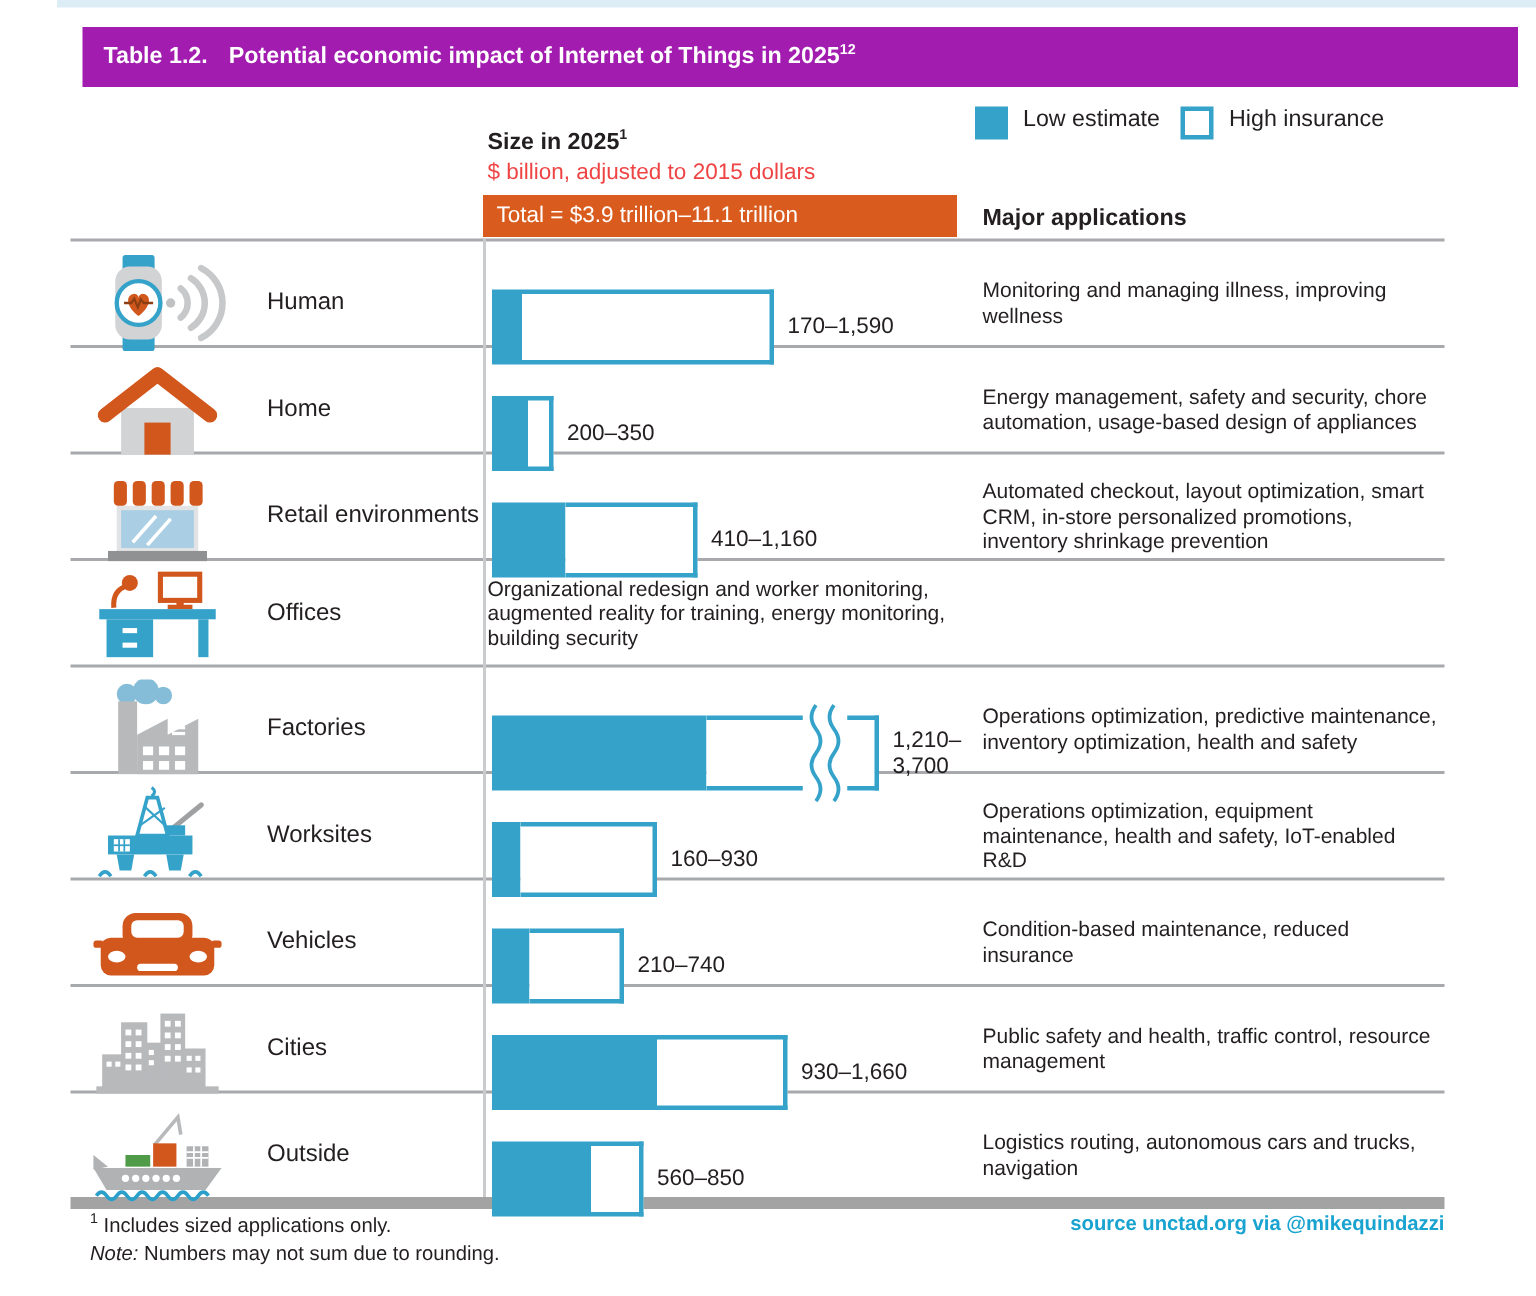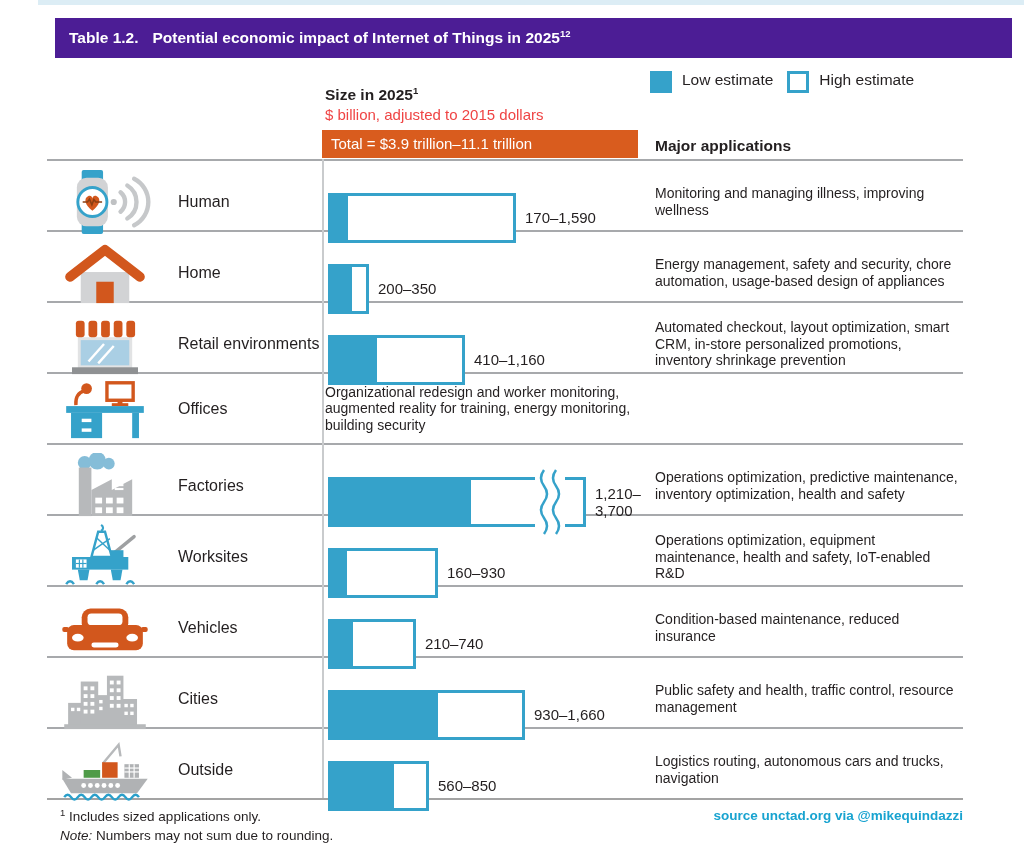--- a/index.html
+++ b/index.html
@@ -1,33 +1,33 @@
 <!DOCTYPE html>
 <html><head>
 <meta charset="utf-8">
 <style>
   html,body{margin:0;padding:0;background:#fff;}
   body{font-family:"Liberation Sans",sans-serif;color:#231f20;}
   .page{position:relative;width:1024px;height:864px;background:#fff;overflow:hidden;}
   .top-strip{position:absolute;left:38px;top:0;right:0;height:5px;background:#dcedf5;}
-  .band{position:absolute;left:55px;top:18px;width:957px;height:40px;background:#4c1d95;color:#fff;
+  .band{position:absolute;left:55px;top:18px;width:957px;height:40px;background:#a21caf;color:#fff;
         font-weight:bold;font-size:15.5px;line-height:40px;padding-left:14px;box-sizing:border-box;}
   .band .band-label{margin-right:14px;}
   sup{font-size:9.5px;vertical-align:super;line-height:0;}
   .legend{position:absolute;left:650px;top:71px;display:flex;align-items:flex-start;font-size:15.5px;}
   .swatch{width:22px;height:22px;flex:0 0 auto;}
   .swatch.low{background:#35a2ca;margin-right:10px;}
   .swatch.high{background:#fff;border:3px solid #35a2ca;box-sizing:border-box;margin:0 10px 0 14px;}
   .size-title{position:absolute;left:325px;top:86px;font-weight:bold;font-size:15.5px;}
   .size-sub{position:absolute;left:325px;top:106px;font-size:15px;color:#ef4444;}
   .total-bar{position:absolute;left:322px;top:130px;width:316px;height:28px;background:#d95c1e;color:#fff;
              font-size:15px;line-height:28px;padding-left:9px;box-sizing:border-box;}
   .apps-head{position:absolute;left:655px;top:137px;font-weight:bold;font-size:15.5px;}
   .vline{position:absolute;left:322px;top:159px;width:2px;height:639px;background:#c9cbcd;}
-  .rows{position:absolute;left:47px;top:159px;width:916px;border-bottom:2px solid #a3a3a3;}
+  .rows{position:absolute;left:47px;top:159px;width:916px;border-bottom:8px solid #a3a3a3;}
   .row{display:grid;grid-template-columns:115px 163px 330px 308px;height:71px;border-top:2px solid #a7a9ac;box-sizing:border-box;}
   .cell{display:flex;align-items:center;}
   .icon-cell{justify-content:center;}
   .label-cell{padding-left:16px;font-size:16px;}
   .bar-cell{padding-left:3px;margin-top:32px;}
   .bar-assembly{display:flex;align-items:center;position:relative;}
   .bar-low{height:50px;background:#35a2ca;flex:0 0 auto;}
   .bar-high{height:50px;background:#fff;border:3px solid #35a2ca;border-left:none;box-sizing:border-box;flex:0 0 auto;}
   .bar-label{margin-left:9px;font-size:15px;line-height:1.15;white-space:pre-line;}
   .bar-break{position:absolute;top:-8px;width:30px;height:66px;}
@@ -43,21 +43,21 @@
   <div class="top-strip"></div>
 
   <div class="band">
     <span class="band-label">Table 1.2.</span><span>Potential economic impact of Internet of Things in 2025</span><sup>12</sup>
   </div>
 
   <div class="legend">
     <span class="swatch low"></span>
     <span>Low estimate</span>
     <span class="swatch high"></span>
-    <span>High estimate</span>
+    <span>High insurance</span>
   </div>
 
   <div class="size-title">
     <span>Size in 2025</span><sup>1</sup>
   </div>
   <div class="size-sub">$ billion, adjusted to 2015 dollars</div>
   <div class="total-bar">Total = $3.9 trillion–11.1 trillion</div>
   <div class="apps-head">Major applications</div>
 
   <div class="rows">

